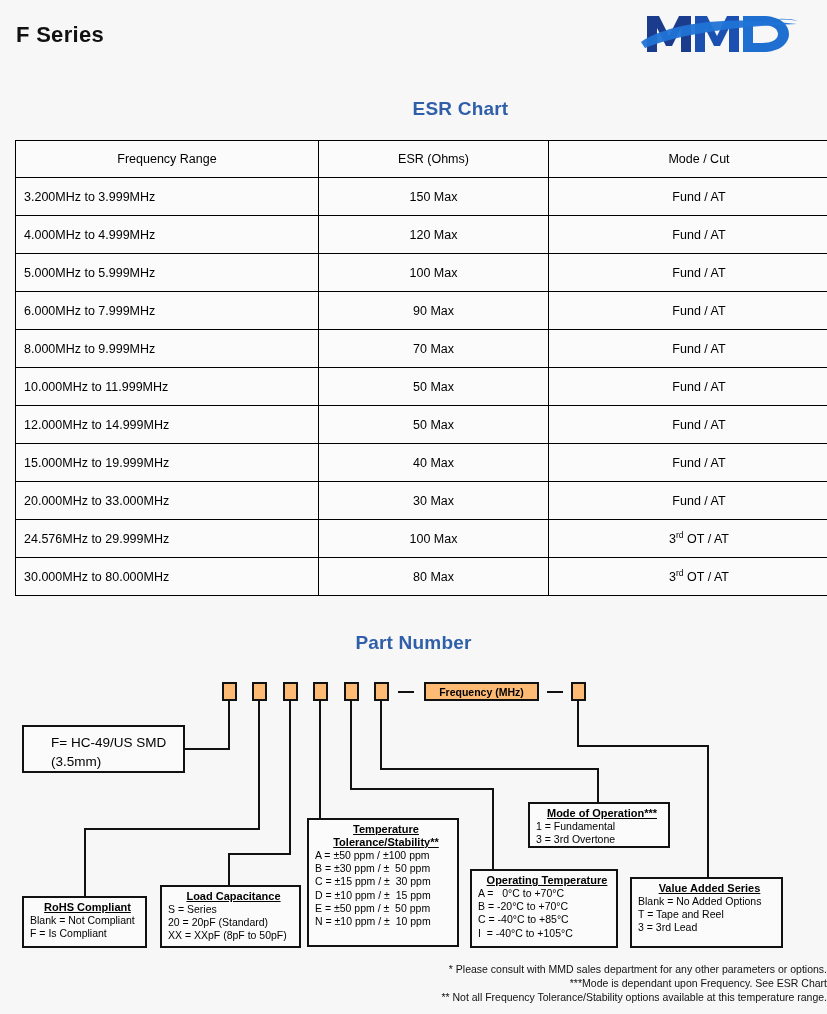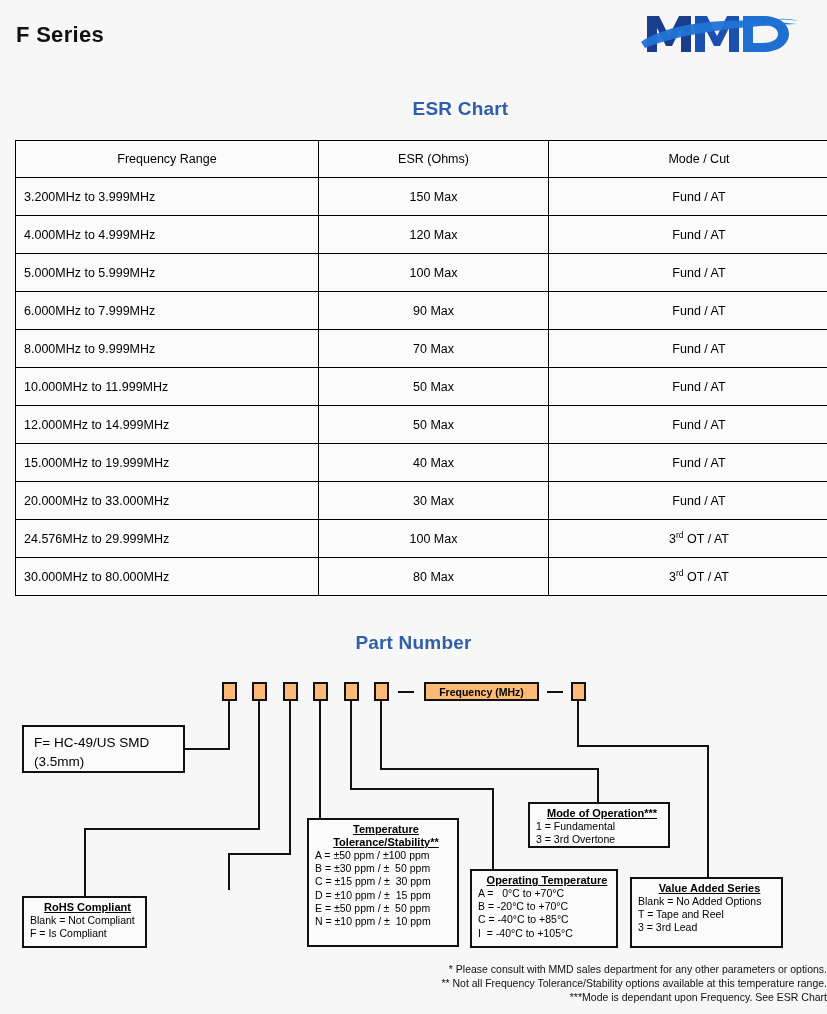--- a/index.html
+++ b/index.html
@@ -126,21 +126,21 @@
     font-size: 11px;
     line-height: 13px;
     white-space: nowrap;
   }
   .callout .co-line {
     font-size: 10.5px;
     line-height: 13.2px;
     white-space: pre;
   }
   .callout.plain {
-    padding: 6px 10px;
+    padding: 6px 27px;
   }
   .callout.plain .co-line {
     font-size: 13.5px;
     line-height: 19px;
   }
 
   
   .footnotes {
     position: absolute;
     left: 0;
@@ -291,20 +291,28 @@
   </div>
 
   <div class="callout" style="left:22px; top:236px; width:125px; height:52px;">
     <div class="co-title">RoHS Compliant</div>
     <div>
         <div class="co-line">Blank = Not Compliant</div>
         <div class="co-line">F = Is Compliant</div>
       </div>
   </div>
 
+  <div class="callout" style="left:160px; top:225px; width:141px; height:63px;">
+    <div class="co-title">Load Capacitance</div>
+    <div>
+        <div class="co-line">S = Series</div>
+        <div class="co-line">20 = 20pF (Standard)</div>
+        <div class="co-line">XX = XXpF (8pF to 50pF)</div>
+      </div>
+  </div>
 
   <div class="callout" style="left:307px; top:158px; width:152px; height:129px;">
     <div class="co-title">Temperature</div>
     <div class="co-title">Tolerance/Stability**</div>
     <div>
         <div class="co-line">A = ±50 ppm / ±100 ppm</div>
         <div class="co-line">B = ±30 ppm / ±  50 ppm</div>
         <div class="co-line">C = ±15 ppm / ±  30 ppm</div>
         <div class="co-line">D = ±10 ppm / ±  15 ppm</div>
         <div class="co-line">E = ±50 ppm / ±  50 ppm</div>
@@ -335,15 +343,15 @@
     <div>
         <div class="co-line">Blank = No Added Options</div>
         <div class="co-line">T = Tape and Reel</div>
         <div class="co-line">3 = 3rd Lead</div>
       </div>
   </div>
 </div>
 
 <div class="footnotes">
   <div>* Please consult with MMD sales department for any other parameters or options.</div>
+  <div>***Mode is dependant upon Frequency. See ESR Chart</div>
   <div>** Not all Frequency Tolerance/Stability options available at this temperature range.</div>
-  <div>***Mode is dependant upon Frequency. See ESR Chart</div>
 </div>
 
 </body></html>

